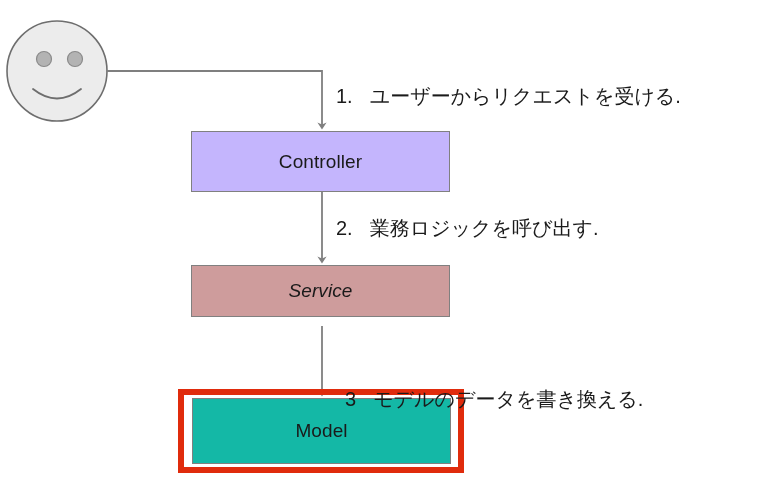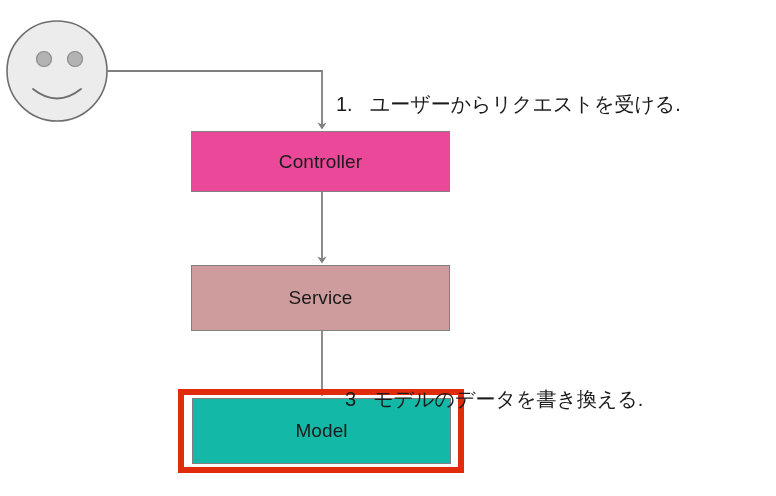--- a/index.html
+++ b/index.html
@@ -33,28 +33,29 @@
     justify-content: center;
     font-size: 19px;
     color: #1a1a1a;
     letter-spacing: 0.1px;
   }
   #node-controller {
     left: 191px;
     top: 131px;
     width: 259px;
     height: 61px;
-    background: #ec4899;
+    background: #c4b5fd;
   }
   #node-service {
     left: 191px;
     top: 265px;
     width: 259px;
-    height: 66px;
+    height: 52px;
     background: #ce9c9c;
+    font-style: italic;
   }
   #node-model {
     left: 192px;
     top: 398px;
     width: 259px;
     height: 66px;
     background: #14b8a6;
   }
   #highlight-model {
     position: absolute;
@@ -73,21 +74,21 @@
     white-space: nowrap;
     line-height: 1.2;
   }
   .step-num {
     display: inline-block;
   }
   .step-gap {
     display: inline-block;
     width: 17px;
   }
-  #label-step-1 { left: 336px; top: 92px; }
+  #label-step-1 { left: 336px; top: 84px; }
   #label-step-2 { left: 336px; top: 216px; }
   #label-step-3 { left: 345px; top: 351px; margin-top: 36px; }
 </style>
 </head>
 <body>
 
 <div id="canvas">
 
   <svg class="svg-layer" viewBox="0 0 776 496" xmlns="http://www.w3.org/2000/svg">
     <defs>
@@ -121,18 +122,21 @@
   <div id="highlight-model"></div>
 
   <div class="node-box" id="node-model">
     <span>Model</span>
   </div>
 
   <div class="step-label" id="label-step-1">
     <span class="step-num">1.</span><span class="step-gap"></span><span>ユーザーからリクエストを受ける.</span>
   </div>
 
+  <div class="step-label" id="label-step-2">
+    <span class="step-num">2.</span><span class="step-gap"></span><span>業務ロジックを呼び出す.</span>
+  </div>
 
   <div class="step-label" id="label-step-3">
     <span class="step-num">3</span><span class="step-gap"></span><span>モデルのデータを書き換える.</span>
   </div>
 
 </div>
 
 </body></html>

